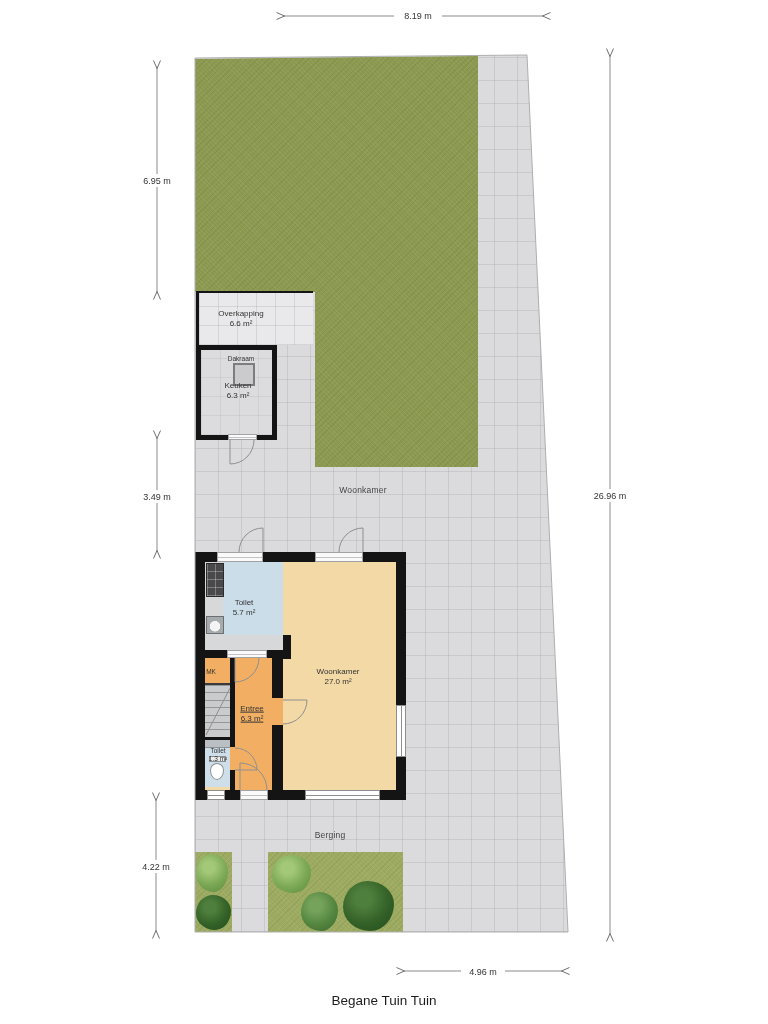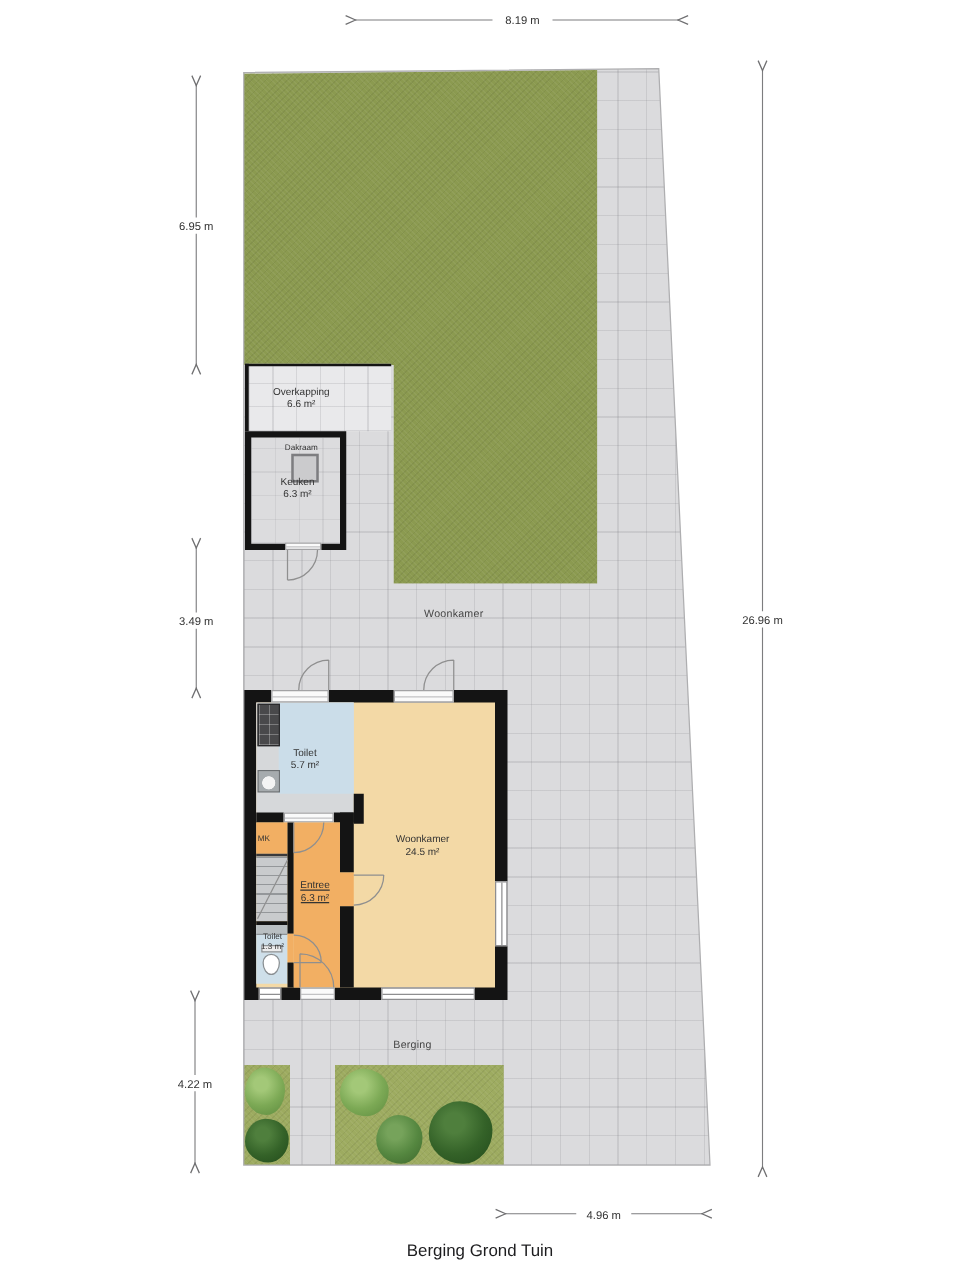--- a/index.html
+++ b/index.html
@@ -184,38 +184,38 @@
   </div>
   <div class="rlabel glabel" style="left:363px;top:491px;">
     <span>Woonkamer</span>
   </div>
   <div class="rlabel" style="left:244px;top:608px;">
     <span>Toilet</span>
       <span>5.7 m²</span>
   </div>
   <div class="rlabel" style="left:338px;top:677px;">
     <span>Woonkamer</span>
-      <span>24.5 m²</span>
+      <span>27.0 m²</span>
   </div>
   <div class="rlabel tiny" style="left:211px;top:672px;">
     <span>MK</span>
   </div>
   <div class="rlabel" style="left:252px;top:714px;text-decoration:underline;">
     <span>Entree</span>
       <span>6.3 m²</span>
   </div>
   <div class="rlabel tiny" style="left:218px;top:755px;">
     <span>Toilet</span>
       <span>1.3 m²</span>
   </div>
   <div class="rlabel glabel" style="left:330px;top:836px;">
     <span>Berging</span>
   </div>
 
-  <div class="title">Berging Grond Tuin</div>
+  <div class="title">Begane Tuin Tuin</div>
 
   <svg class="overlay" width="768" height="1024" viewBox="0 0 768 1024">
     <defs>
       <marker id="arr" markerWidth="10" markerHeight="10" refX="1.5" refY="5" orient="auto-start-reverse" markerUnits="userSpaceOnUse" viewBox="0 0 10 10">
         <path d="M9,1.5 L1,5 L9,8.5" fill="none" stroke="#6f6f71" stroke-width="1"></path>
       </marker>
     </defs>
 
     <polygon class="outline" points="195,58 527,55 568,932 195,932"></polygon>
 

